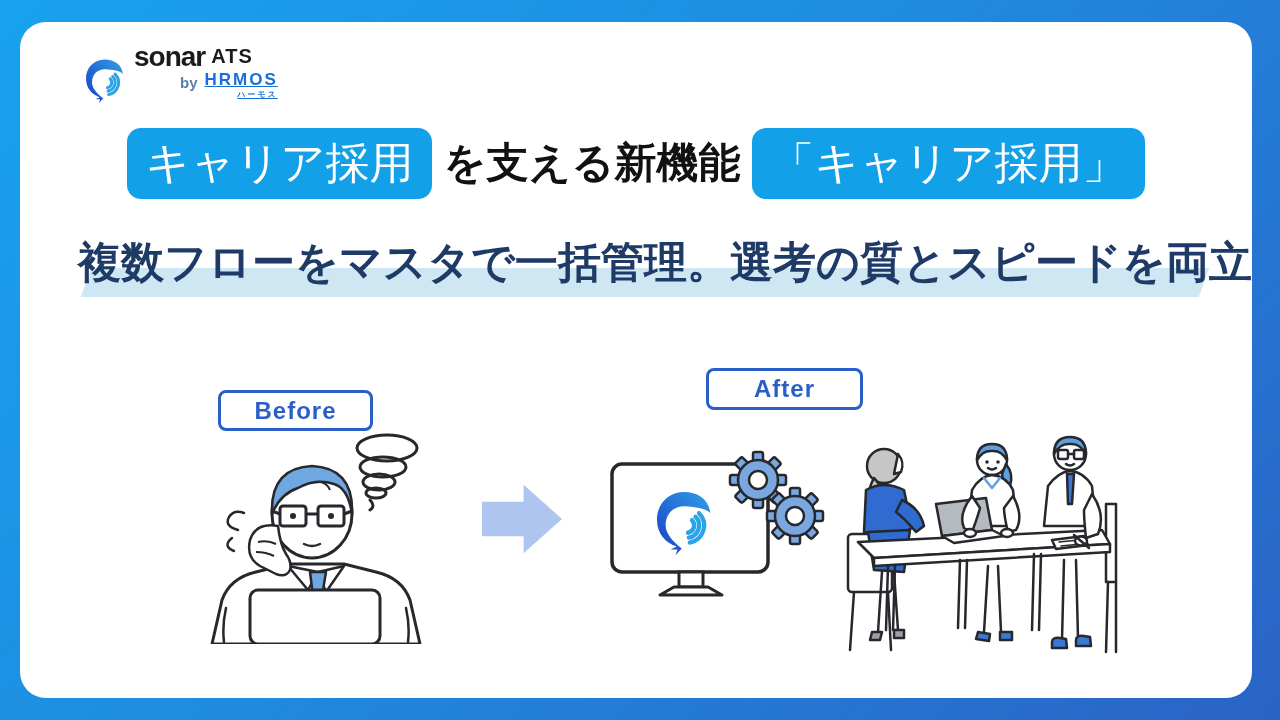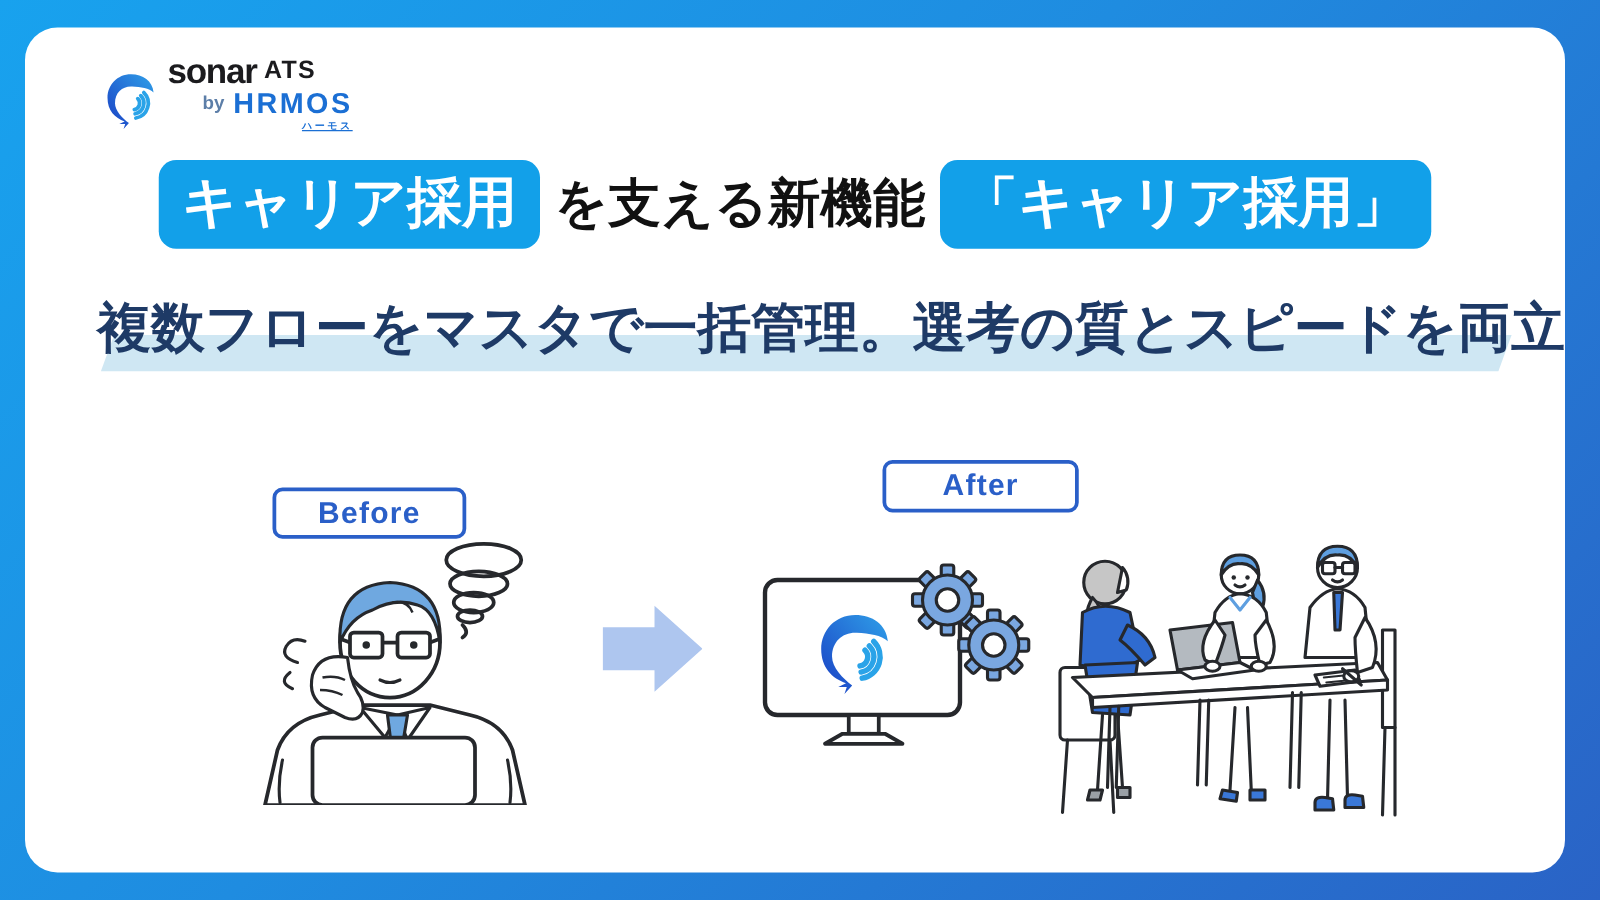--- a/index.html
+++ b/index.html
@@ -21,29 +21,29 @@
          background:linear-gradient(135deg,var(--bg-gradient-start) 0%,#1f8ce0 45%,var(--bg-gradient-end) 100%);}
   .card{position:absolute;left:20px;top:22px;width:1232px;height:676px;background:var(--card);border-radius:26px;}
 
   
   .logo{position:absolute;left:62px;top:20px;display:flex;gap:8px;align-items:flex-start;}
   .logo-icon{width:44px;height:44px;margin-top:14px;}
   .logo-col{display:flex;flex-direction:column;}
   .logo-line1{display:flex;align-items:flex-end;gap:6px;}
   .brand{font-size:28px;font-weight:700;color:#1b1b1e;letter-spacing:-1px;line-height:1.1;}
   .brand-suffix{font-size:20px;font-weight:700;color:#1b1b1e;letter-spacing:1px;padding-bottom:5px;}
-  .logo-line2{display:flex;align-items:flex-start;gap:7px;margin-left:28px;margin-top:-2px;}
+  .logo-line2{display:flex;align-items:flex-start;gap:7px;margin-left:46px;margin-top:-2px;}
   .by{font-size:15px;font-weight:700;color:#5c7ea8;padding-top:3px;}
   .hrmos-wrap{display:flex;flex-direction:column;align-items:flex-end;}
-  .hrmos{font-size:23px;font-weight:800;color:var(--hrmos-blue);letter-spacing:2px;line-height:1;}
+  .hrmos{font-size:17px;font-weight:800;color:var(--hrmos-blue);letter-spacing:2px;line-height:1;text-decoration:underline;}
   .kana{font-size:8px;font-weight:700;color:var(--hrmos-blue);letter-spacing:2px;margin-top:1px;text-decoration:underline;}
 
   
   .headline{position:absolute;left:0;top:106px;width:100%;display:flex;justify-content:center;align-items:center;gap:12px;}
-  .hl-box{background:var(--highlight-box);color:#ffffff;font-size:44px;font-weight:700;
+  .hl-box{background:var(--highlight-box);color:#ffffff;font-size:44px;font-weight:400;
           padding:10px 18px;border-radius:14px;line-height:1.15;white-space:nowrap;}
   .hl-text{color:var(--headline-text);font-size:42px;font-weight:700;white-space:nowrap;}
 
   
   .marker{position:absolute;left:66px;top:246px;width:1118px;height:29px;
           background:var(--subheadline-marker);transform:skewX(-20deg);}
   .subheadline{position:absolute;left:0;top:212px;width:100%;text-align:right;
                color:var(--subheadline-text);font-size:43px;font-weight:900;white-space:nowrap;z-index:1;}
 
   

